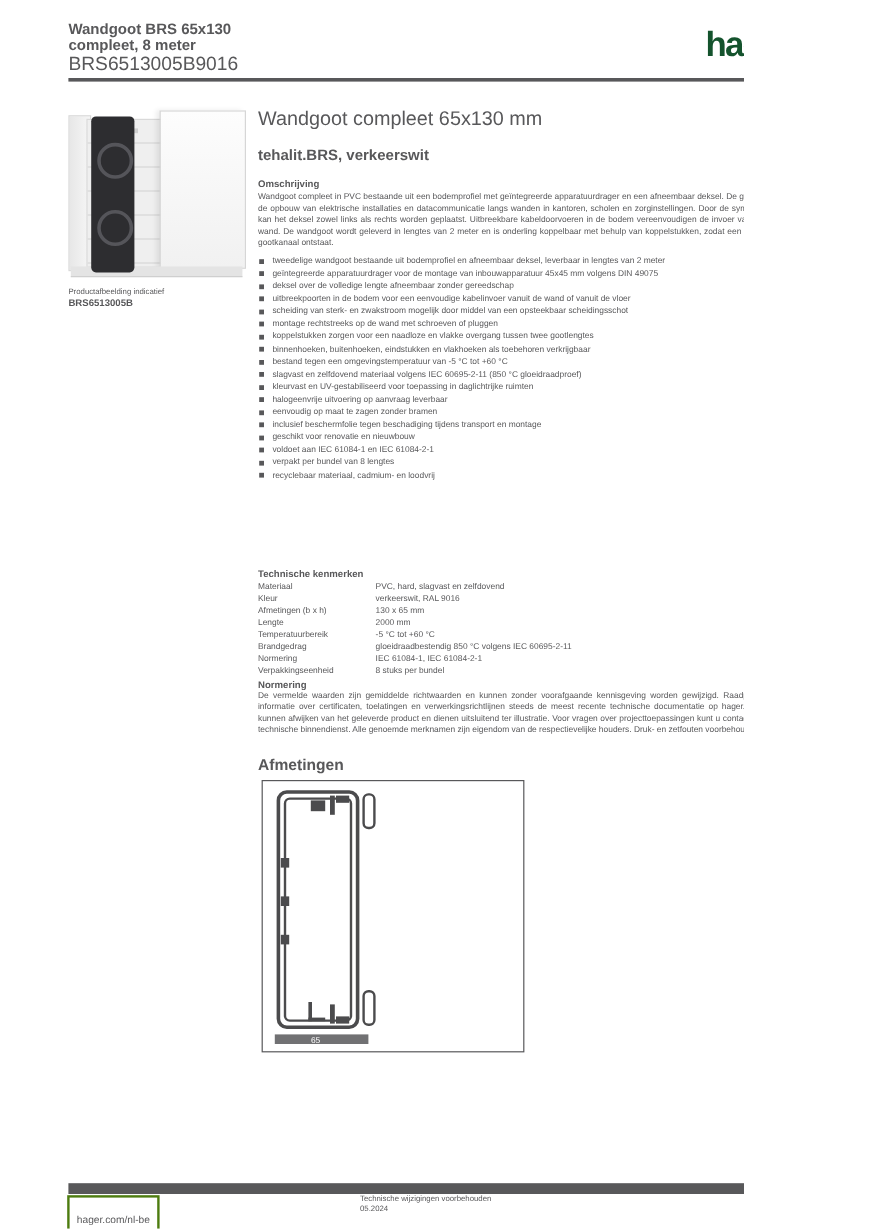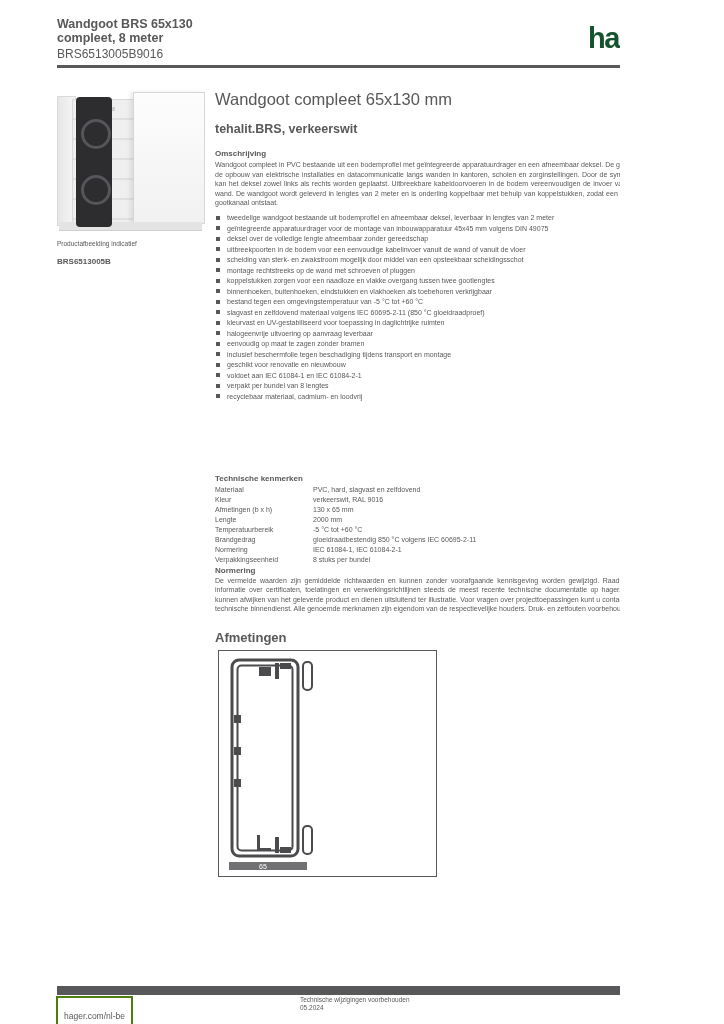--- a/index.html
+++ b/index.html
@@ -3,40 +3,40 @@
 <meta charset="utf-8">
 <style>
   html,body{margin:0;padding:0;background:#fff;}
   .page{position:relative;width:620px;height:1024px;background:#ffffff;overflow:hidden;
         font-family:"Liberation Sans", sans-serif;color:#58585a;}
   .abs{position:absolute;}
 
   
   .hdr-left{left:57px;top:17px;line-height:14px;}
   .hdr-l1,.hdr-l2{font-size:12.5px;font-weight:bold;}
-  .hdr-l3{font-size:12px;margin-top:2px;}
+  .hdr-l3{font-size:16px;margin-top:2px;}
   .logo{left:588px;top:22px;font-size:29px;font-weight:bold;color:#14532d;letter-spacing:-1.5px;}
   .hdr-rule{left:57px;top:65px;width:623px;height:3px;background:#58585a;}
 
   
   .photo{left:57px;top:86px;width:150px;height:152px;}
   .p-left{left:0;top:10px;width:17px;height:128px;background:linear-gradient(90deg,#e7e7e7,#f6f6f6);
           border:1px solid #d9d9d9;}
   .p-int{left:15px;top:13px;width:64px;height:122px;background:
          repeating-linear-gradient(180deg,#efefef 0 18px,#e0e0e0 18px 20px);border:1px solid #d9d9d9;}
   .p-cover{left:76px;top:6px;width:70px;height:130px;background:linear-gradient(180deg,#fdfdfd,#f1f1f1);
            border:1px solid #d6d6d6;box-shadow:-3px 0 4px rgba(0,0,0,0.08);}
   .p-base{left:2px;top:136px;width:143px;height:8px;background:#e4e4e4;border-bottom:1px solid #cfcfcf;}
   .p-bracket{left:19px;top:11px;width:36px;height:130px;background:#2d2d30;border-radius:4px;}
   .p-ring{position:absolute;left:5px;width:24px;height:24px;border:3px solid #55555a;border-radius:50%;}
   .p-ring.r1{top:22px;} .p-ring.r2{top:78px;}
   .p-tab{position:absolute;width:8px;height:4px;background:#cfcfcf;top:7px;}
   .cap{left:57px;top:240px;line-height:8px;}
   .cap-note{font-size:6.5px;}
-  .cap-ref{font-size:8px;font-weight:bold;margin-top:10px;}
+  .cap-ref{font-size:8px;font-weight:bold;margin-top:1px;}
 
   
   .col{left:215px;width:465px;}
   .m-title{top:90px;font-size:16.5px;font-weight:normal;}
   .m-sub{top:122px;font-size:12.5px;font-weight:bold;}
   .sec-label{font-size:8px;font-weight:bold;}
   .desc-label{top:149px;}
   .desc{top:160px;font-size:7px;line-height:9.5px;text-align:justify;}
   .features{top:213px;margin:0;padding:0;list-style:none;}
   .features li{position:relative;padding-left:12px;font-size:7px;line-height:9.5px;margin-bottom:1px;

